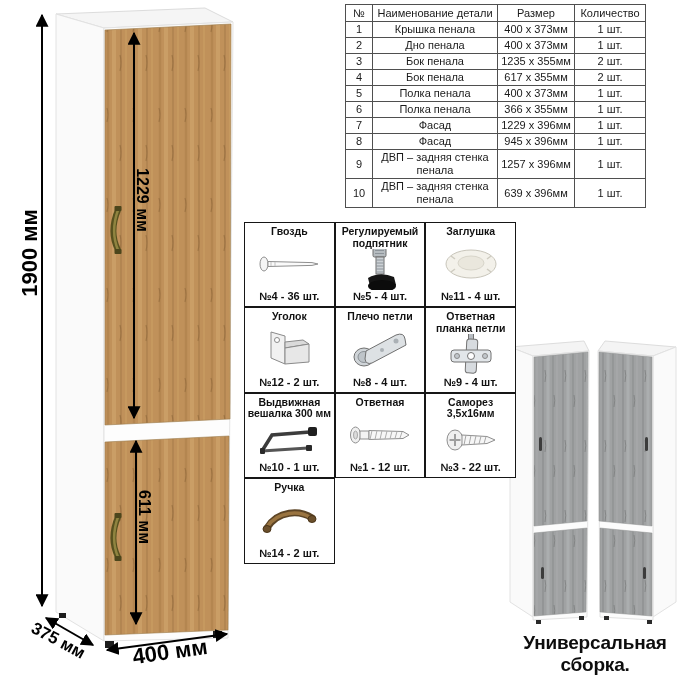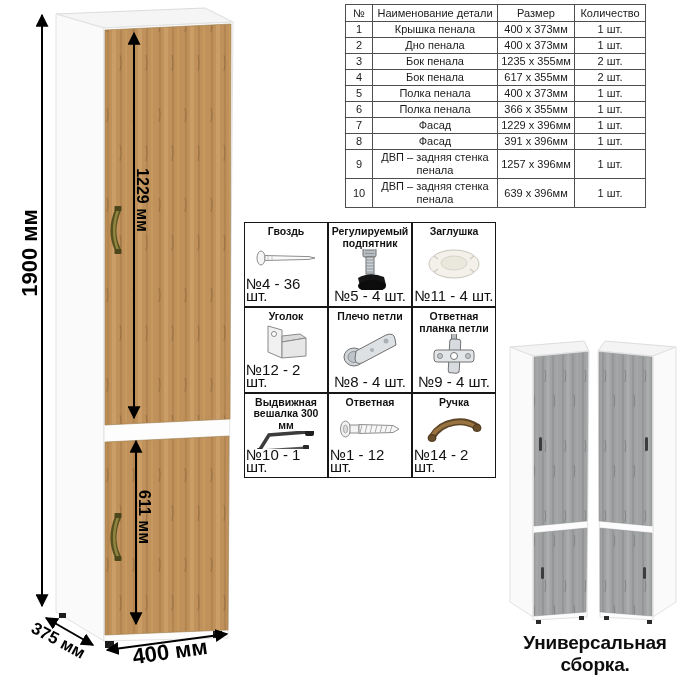--- a/index.html
+++ b/index.html
@@ -19,27 +19,27 @@
   
   .parts-table{position:absolute;left:345px;top:4px;width:300px;border-collapse:collapse;
                font-size:11px;line-height:13px;color:#1a1a1a;table-layout:fixed;}
   .parts-table th,.parts-table td{border:1px solid #4f4f4f;padding:1px 3px;overflow:hidden;}
   .parts-table th{font-weight:400;text-align:center;height:14px;}
   .parts-table td{height:13px;}
   .parts-table td:nth-child(1),.parts-table td:nth-child(3),.parts-table td:nth-child(4){text-align:center;}
   .parts-table td:nth-child(2){text-align:center;}
 
   
-  .hw-grid{position:absolute;left:244px;top:222px;width:252px;display:grid;
+  .hw-grid{position:absolute;left:244px;top:222px;width:272px;display:grid;
            grid-template-columns:repeat(3,1fr);grid-auto-rows:85.4px;}
   .hw-cell{border:1px solid #161616;background:#fff;display:flex;flex-direction:column;
            align-items:center;justify-content:space-between;padding:3px 1px 4px;box-sizing:border-box;}
   .hw-name{font-weight:bold;font-size:10.5px;line-height:11.5px;text-align:center;}
   .hw-icon{flex:1;display:flex;align-items:center;justify-content:center;width:100%;overflow:hidden;}
-  .hw-count{font-weight:normal;font-size:15px;line-height:12px;}
+  .hw-count{font-weight:bold;font-size:11px;line-height:12px;}
 
   
   .variants-caption{position:absolute;left:487px;top:632px;width:216px;text-align:center;
                     font-size:19px;font-weight:bold;color:#0d0d0d;letter-spacing:-.2px;}
 </style>
 </head>
 <body>
 
 <div id="stage">
 
@@ -183,21 +183,21 @@
         </tr>
         <tr>
           <td>7</td>
           <td>Фасад</td>
           <td>1229 х 396мм</td>
           <td>1 шт.</td>
         </tr>
         <tr>
           <td>8</td>
           <td>Фасад</td>
-          <td>391 х 396мм</td>
+          <td>945 х 396мм</td>
           <td>1 шт.</td>
         </tr>
         <tr>
           <td>9</td>
           <td>ДВП – задняя стенка пенала</td>
           <td>1257 х 396мм</td>
           <td>1 шт.</td>
         </tr>
         <tr>
           <td>10</td>
@@ -304,20 +304,32 @@
             <ellipse cx="6.5" cy="10" rx="5" ry="8" fill="#f0f0f0" stroke="#8f8f8f"></ellipse>
             <ellipse cx="6.5" cy="10" rx="2" ry="4" fill="#dcdcdc" stroke="#aaa"></ellipse>
             <rect x="11" y="6" width="9" height="8" fill="#f3f3f3" stroke="#8f8f8f"></rect>
             <path d="M20 5.5 L54 6.5 L60 10 L54 13.5 L20 14.5 Z" fill="#f7f7f7" stroke="#8f8f8f"></path>
             <path d="M23 5.5 l-2 9 M28 5.5 l-2 9 M33 5.5 l-2 9 M38 6 l-2 8 M43 6 l-2 8 M48 6.5 l-2 7 M53 7 l-2 6" stroke="#aeaeae"></path>
           </svg>
         </div>
         <div class="hw-count">№1 - 12 шт.</div>
       </div>
       <div class="hw-cell">
+        <div class="hw-name">Саморез 3,5х16мм</div>
+        <div class="hw-icon">
+          <svg width="52" height="26" viewBox="0 0 52 26">
+            <ellipse cx="10" cy="13" rx="8" ry="10" fill="#f0f0f0" stroke="#8f8f8f"></ellipse>
+            <path d="M10 7 v12 M4.5 13 h11" stroke="#9f9f9f" stroke-width="2"></path>
+            <path d="M17 8 L42 9.5 L50 13 L42 16.5 L17 18 Z" fill="#f6f6f6" stroke="#8f8f8f"></path>
+            <path d="M21 8 l-2 10 M26 8.4 l-2 9.4 M31 8.8 l-2 8.6 M36 9.2 l-2 7.8 M41 9.6 l-2 7" stroke="#a8a8a8"></path>
+          </svg>
+        </div>
+        <div class="hw-count">№3 - 22 шт.</div>
+      </div>
+      <div class="hw-cell">
         <div class="hw-name">Ручка</div>
         <div class="hw-icon">
           <svg width="58" height="28" viewBox="0 0 58 28">
             <path d="M7 22 C18 4 40 4 52 12" fill="none" stroke="#5d4526" stroke-width="7" stroke-linecap="round"></path>
             <path d="M7 21 C18 4.5 40 4.5 51 12" fill="none" stroke="#9a7440" stroke-width="3.5" stroke-linecap="round"></path>
             <ellipse cx="7" cy="23" rx="4" ry="3.5" fill="#6b4f2b" stroke="#4a3418"></ellipse>
             <ellipse cx="52" cy="13" rx="4" ry="3.5" fill="#6b4f2b" stroke="#4a3418"></ellipse>
           </svg>
         </div>
         <div class="hw-count">№14 - 2 шт.</div>

